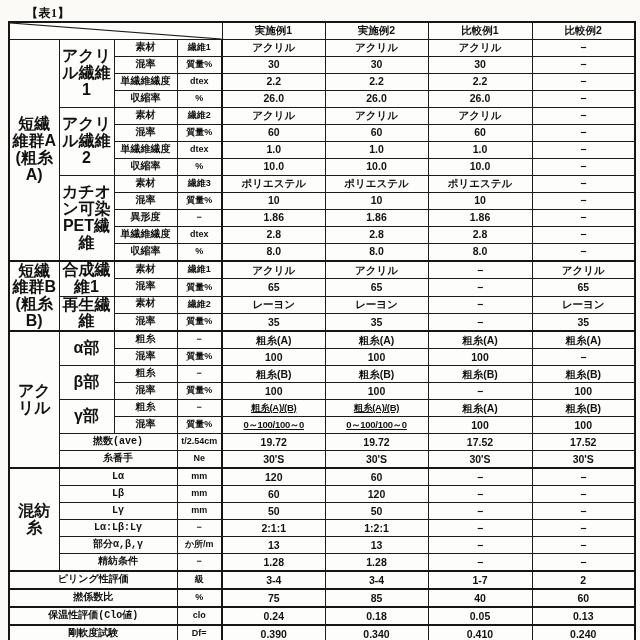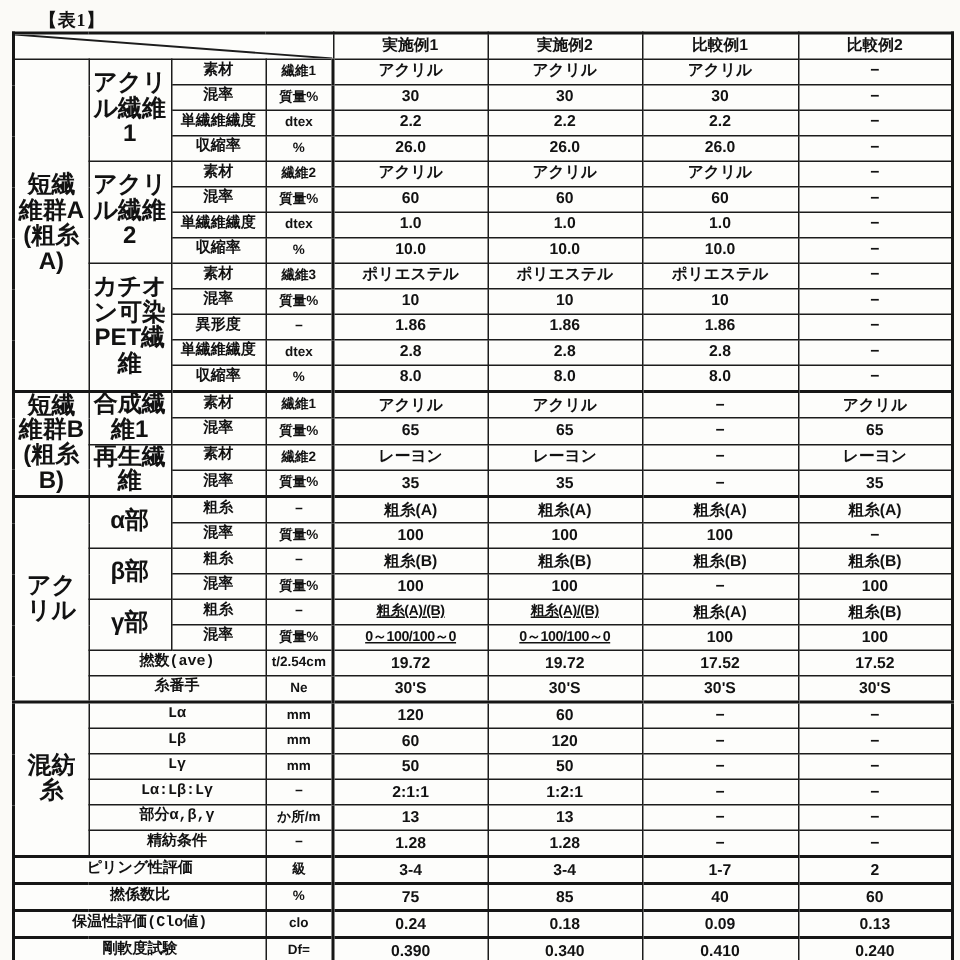--- a/index.html
+++ b/index.html
@@ -350,21 +350,21 @@
           <td class="v first">75</td>
           <td class="v">85</td>
           <td class="v">40</td>
           <td class="v">60</td>
         </tr>
         <tr class="thick">
           <td class="l" colspan="3">保温性評価(Clo値)</td>
           <td class="u">clo</td>
           <td class="v first">0.24</td>
           <td class="v">0.18</td>
-          <td class="v">0.09</td>
+          <td class="v">0.05</td>
           <td class="v">0.13</td>
         </tr>
         <tr class="thick">
           <td class="l" colspan="3">剛軟度試験</td>
           <td class="u">Df=</td>
           <td class="v first">0.390</td>
           <td class="v">0.340</td>
           <td class="v">0.410</td>
           <td class="v">0.240</td>
         </tr>

